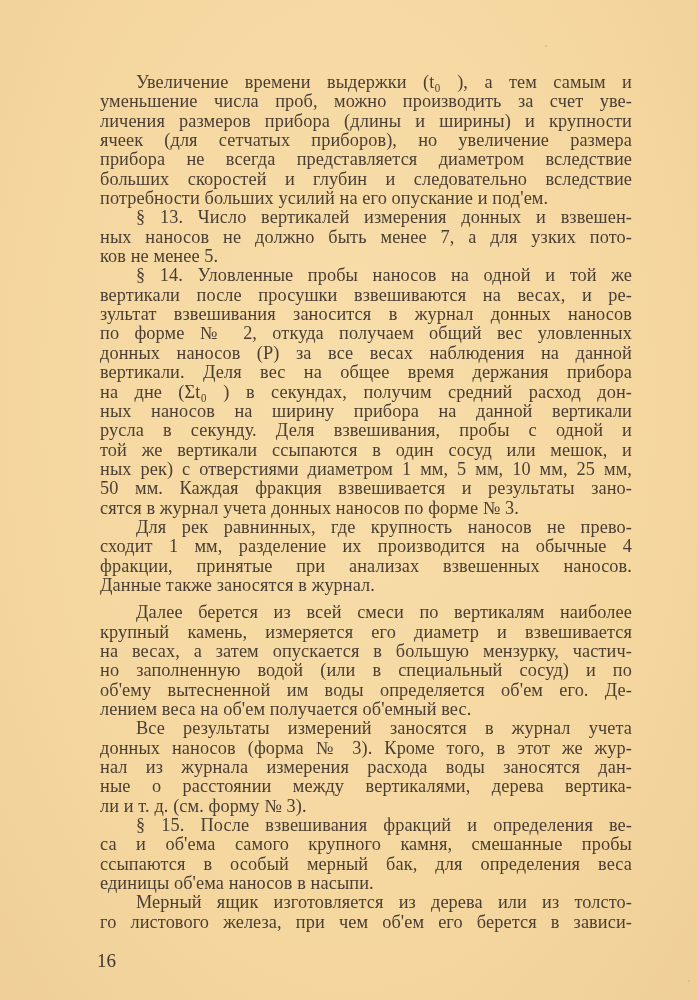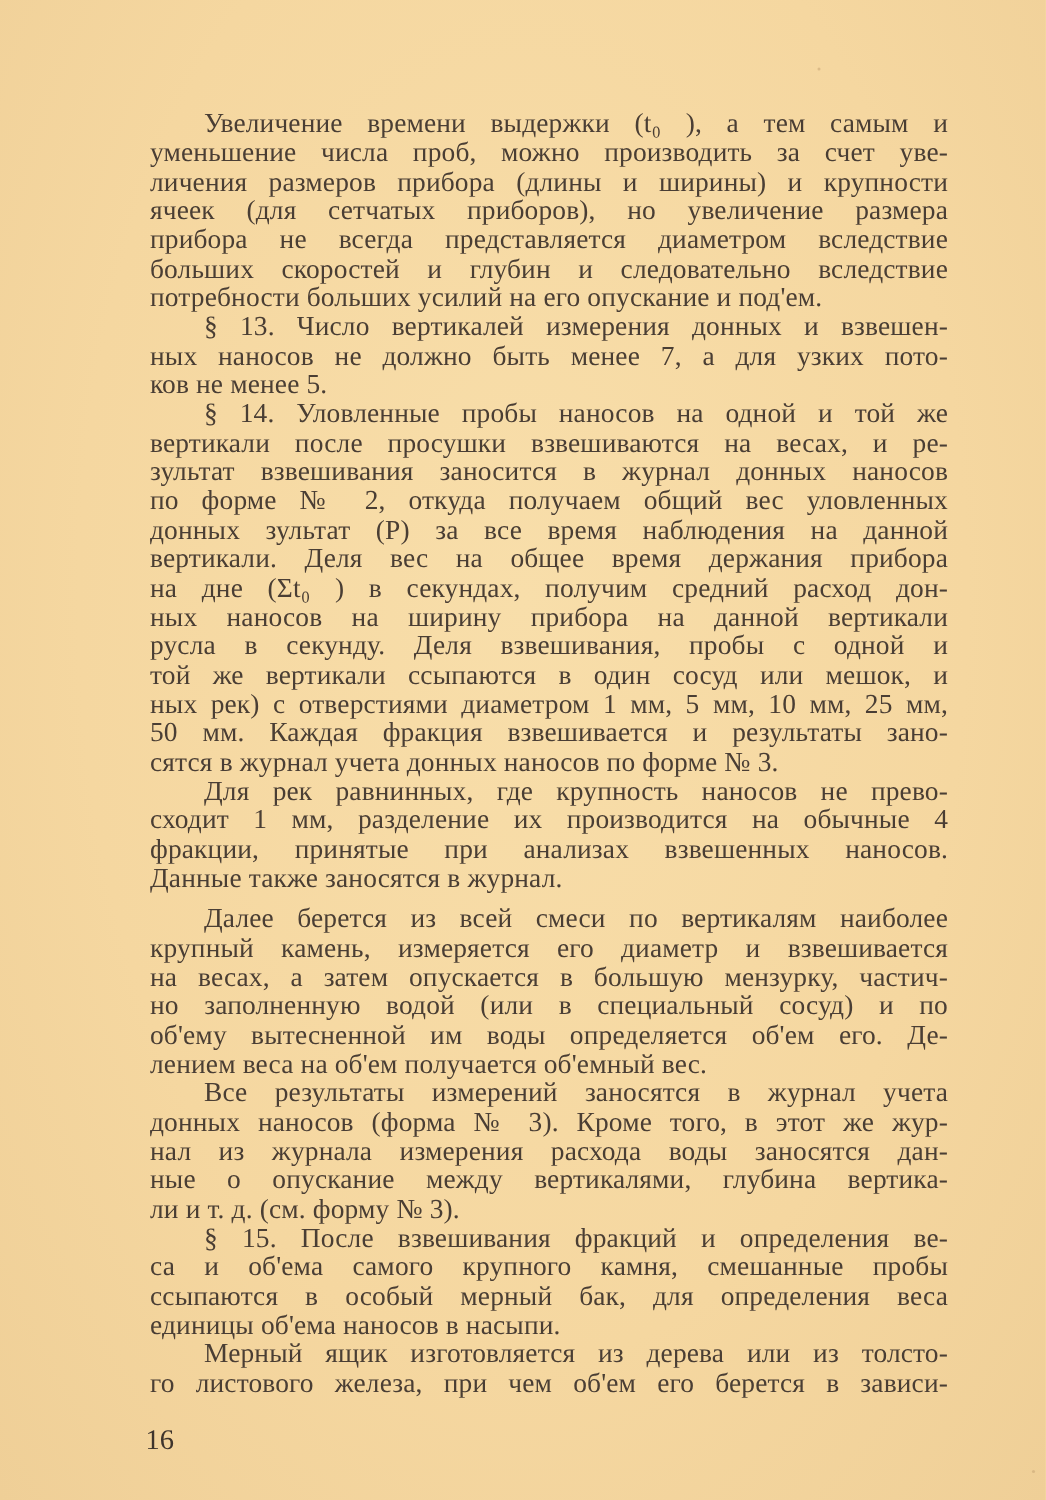--- a/index.html
+++ b/index.html
@@ -39,21 +39,21 @@
       <span class="line">прибора не всегда представляется диаметром вследствие</span>
       <span class="line">больших скоростей и глубин и следовательно вследствие</span>
       <span class="line last">потребности больших усилий на его опускание и под'ем.</span>
       <span class="line indent">§ 13. Число вертикалей измерения донных и взвешен-</span>
       <span class="line">ных наносов не должно быть менее 7, а для узких пото-</span>
       <span class="line last">ков не менее 5.</span>
       <span class="line indent">§ 14. Уловленные пробы наносов на одной и той же</span>
       <span class="line">вертикали после просушки взвешиваются на весах, и ре-</span>
       <span class="line">зультат взвешивания заносится в журнал донных наносов</span>
       <span class="line">по форме № 2, откуда получаем общий вес уловленных</span>
-      <span class="line">донных зультат (P) за все время наблюдения на данной</span>
+      <span class="line">донных наносов (P) за все весах наблюдения на данной</span>
       <span class="line">вертикали. Деля вес на общее время держания прибора</span>
       <span class="line">на дне (Σt₀ ) в секундах, получим средний расход дон-</span>
       <span class="line">ных наносов на ширину прибора на данной вертикали</span>
       <span class="line">русла в секунду. Деля взвешивания, пробы с одной и</span>
       <span class="line">той же вертикали ссыпаются в один сосуд или мешок, и</span>
       <span class="line">ных рек) с отверстиями диаметром 1 мм, 5 мм, 10 мм, 25 мм,</span>
       <span class="line">50 мм. Каждая фракция взвешивается и результаты зано-</span>
       <span class="line last">сятся в журнал учета донных наносов по форме № 3.</span>
       <span class="line indent">Для рек равнинных, где крупность наносов не прево-</span>
       <span class="line">сходит 1 мм, разделение их производится на обычные 4</span>
@@ -62,21 +62,21 @@
       <div class="gap"></div>
       <span class="line indent">Далее берется из всей смеси по вертикалям наиболее</span>
       <span class="line">крупный камень, измеряется его диаметр и взвешивается</span>
       <span class="line">на весах, а затем опускается в большую мензурку, частич-</span>
       <span class="line">но заполненную водой (или в специальный сосуд) и по</span>
       <span class="line">об'ему вытесненной им воды определяется об'ем его. Де-</span>
       <span class="line last">лением веса на об'ем получается об'емный вес.</span>
       <span class="line indent">Все результаты измерений заносятся в журнал учета</span>
       <span class="line">донных наносов (форма № 3). Кроме того, в этот же жур-</span>
       <span class="line">нал из журнала измерения расхода воды заносятся дан-</span>
-      <span class="line">ные о опускание между вертикалями, глубина вертика-</span>
+      <span class="line">ные о расстоянии между вертикалями, дерева вертика-</span>
       <span class="line last">ли и т. д. (см. форму № 3).</span>
       <span class="line indent">§ 15. После взвешивания фракций и определения ве-</span>
       <span class="line">са и об'ема самого крупного камня, смешанные пробы</span>
       <span class="line">ссыпаются в особый мерный бак, для определения веса</span>
       <span class="line last">единицы об'ема наносов в насыпи.</span>
       <span class="line indent">Мерный ящик изготовляется из дерева или из толсто-</span>
       <span class="line">го листового железа, при чем об'ем его берется в зависи-</span>
     </div>
   <div class="page-number">16</div>
   <span class="speck" style="left:545px;top:45px;"></span>

